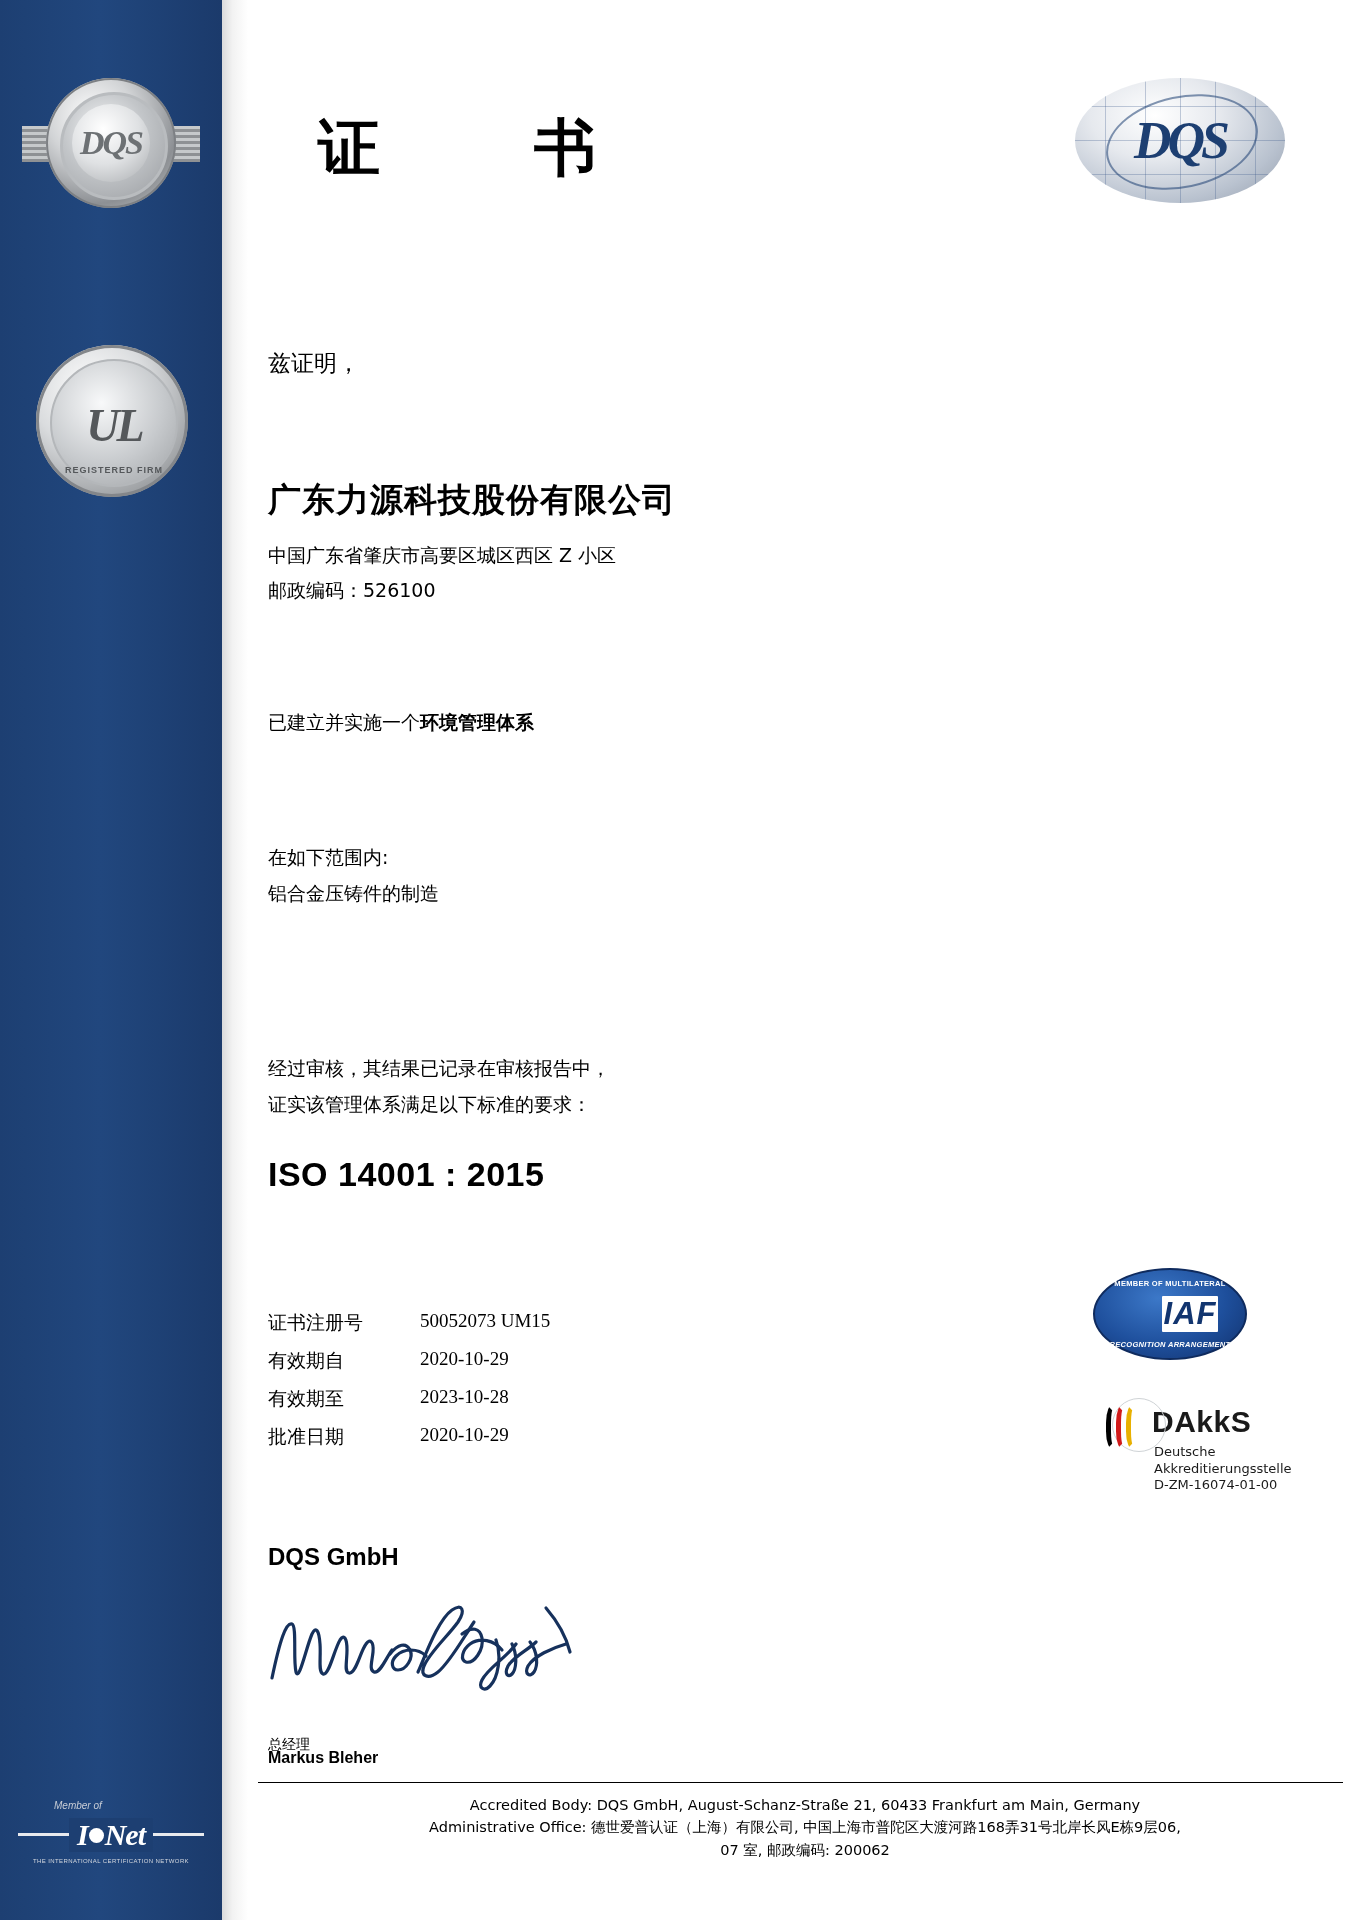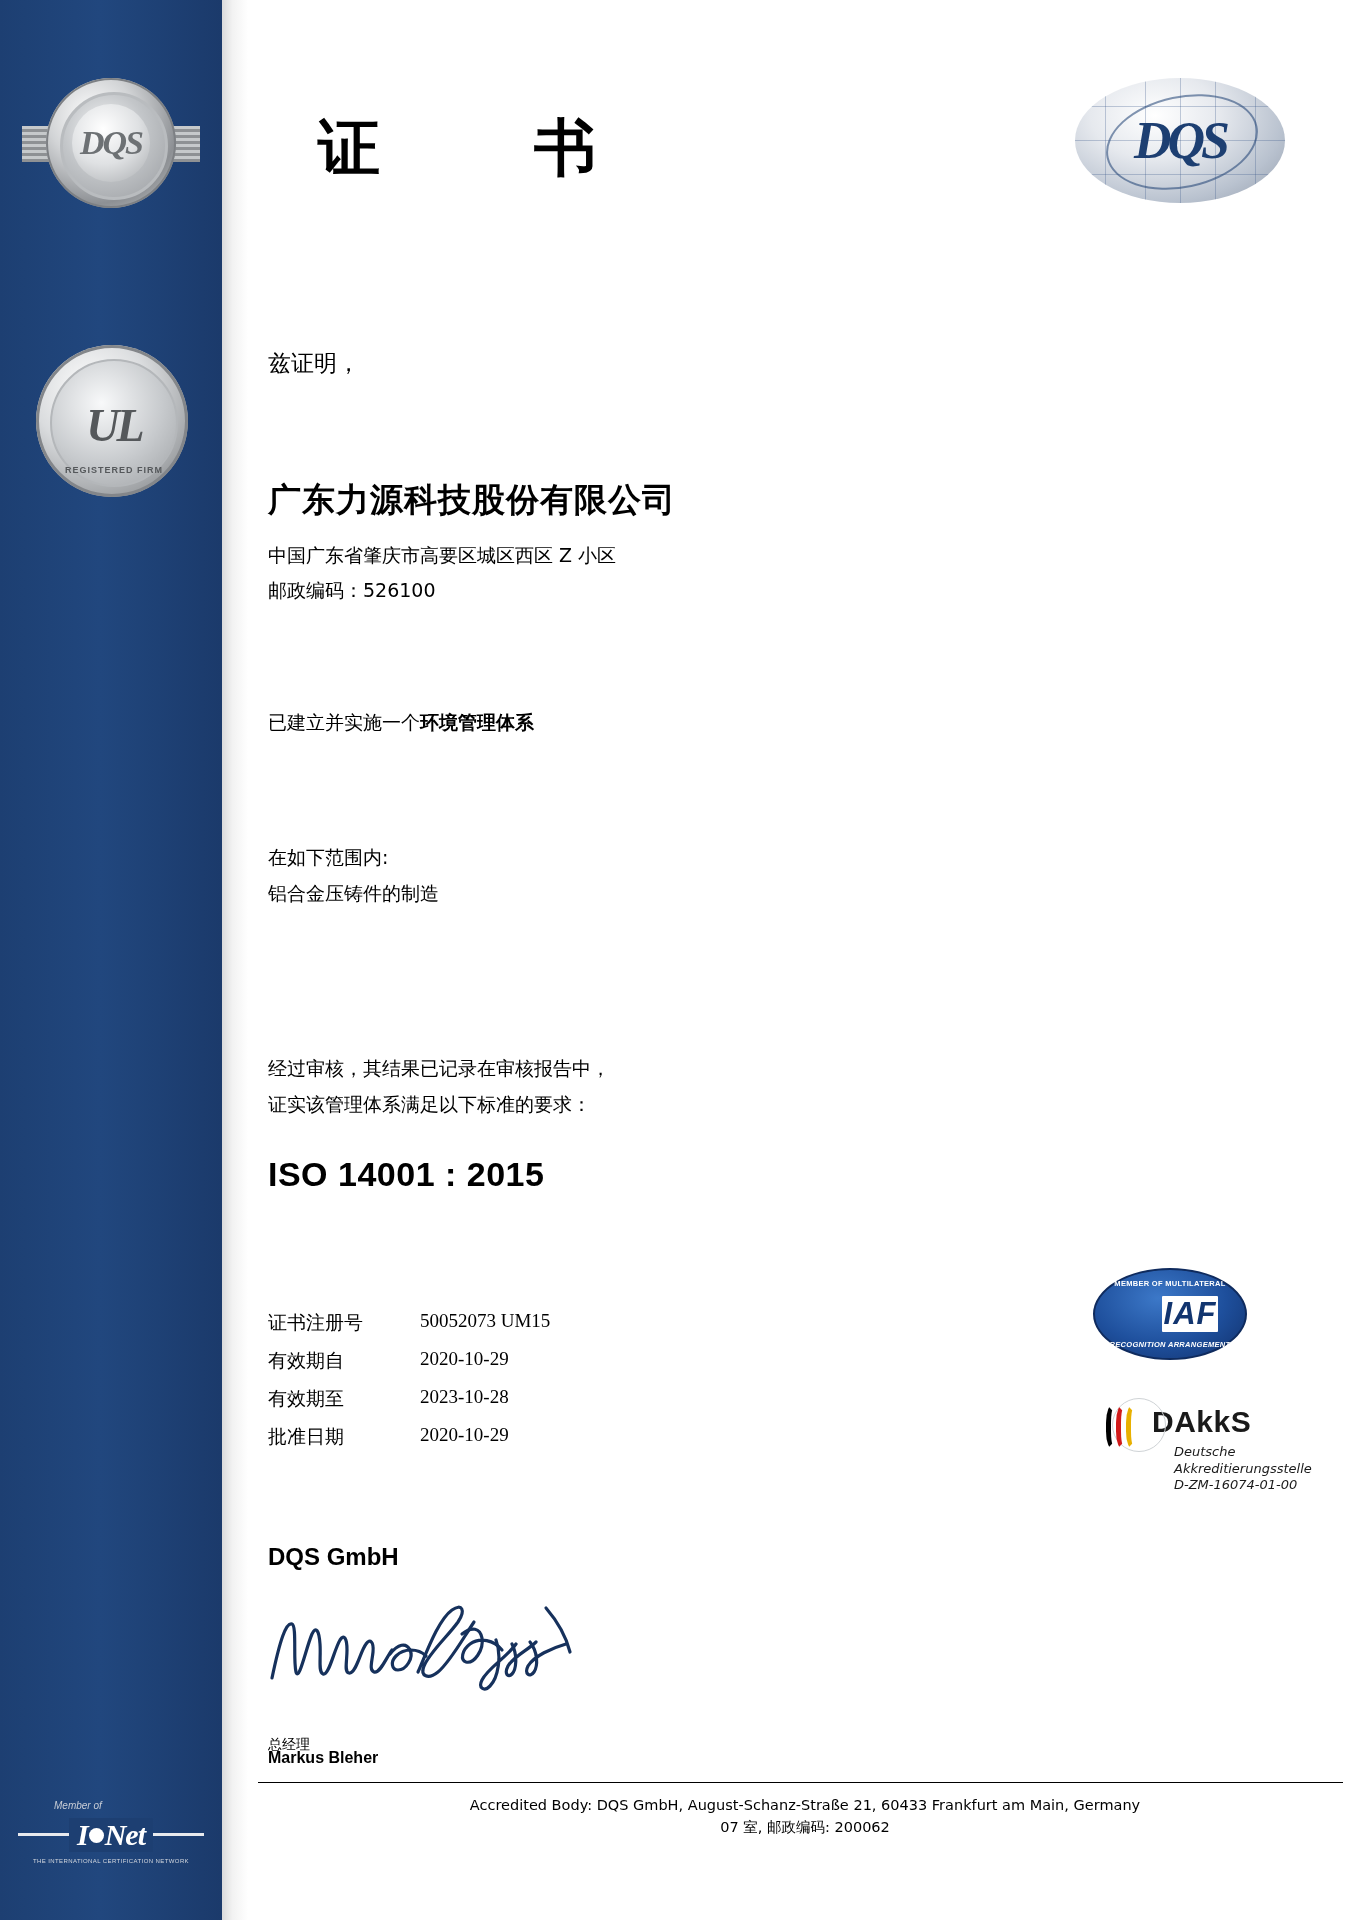--- a/index.html
+++ b/index.html
@@ -266,23 +266,23 @@
   }
   .dakks .dk-arcs .a1 { left: 0;  border-left-color: #000000; }
   .dakks .dk-arcs .a2 { left: 10px; border-left-color: #d11a1a; }
   .dakks .dk-arcs .a3 { left: 20px; border-left-color: #e8b000; }
   .dakks .dk-word {
     font-family: "Liberation Sans", sans-serif;
     font-size: 30px; font-weight: bold; color: #1a1a1a;
     letter-spacing: 0.5px;
   }
   .dakks .dk-sub {
-    margin-left: 68px;
+    margin-left: 48px;
     font-family: "DejaVu Sans", sans-serif;
-    font-size: 13px; color: #1a1a1a; line-height: 1.28; font-style: italic;
+    font-size: 13px; color: #1a1a1a; line-height: 1.28;
   }
   .dakks .dk-ring {
     position: absolute; left: 6px; top: -2px;
     width: 52px; height: 52px; border-radius: 50%;
     border: 1px solid #cfd3d6;
   }
 
   
   .sign-company {
     position: absolute; left: 20px; top: 1543px;
@@ -446,16 +446,17 @@
       </g>
     </svg>
   </div>
 
   <div class="sign-name">Markus Bleher</div>
   <div class="sign-role">总经理</div>
 
   <div class="footer-rule"></div>
   <div class="footer">
     <div>Accredited Body: DQS GmbH, August-Schanz-Straße 21, 60433 Frankfurt am Main, Germany</div>
+    <div>Administrative Office: 德世爱普认证（上海）有限公司, 中国上海市普陀区大渡河路168弄31号北岸长风E栋9层06,</div>
     <div>07 室, 邮政编码: 200062</div>
   </div>
 
 </div>
 
 </body></html>

